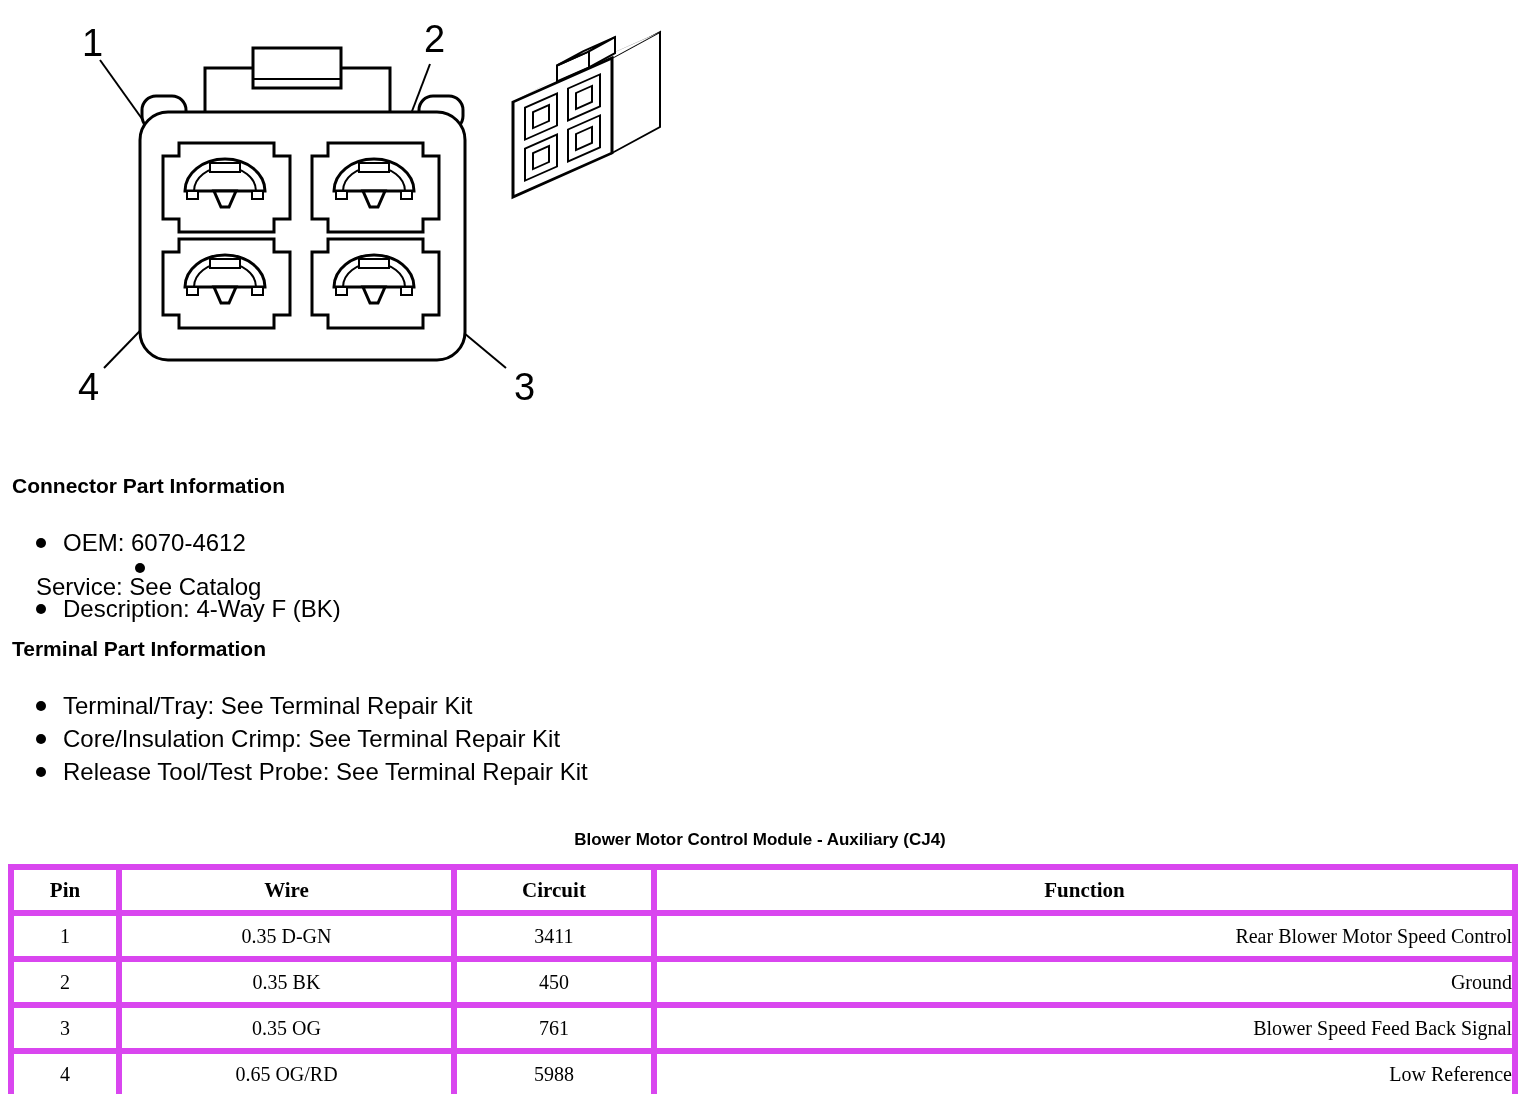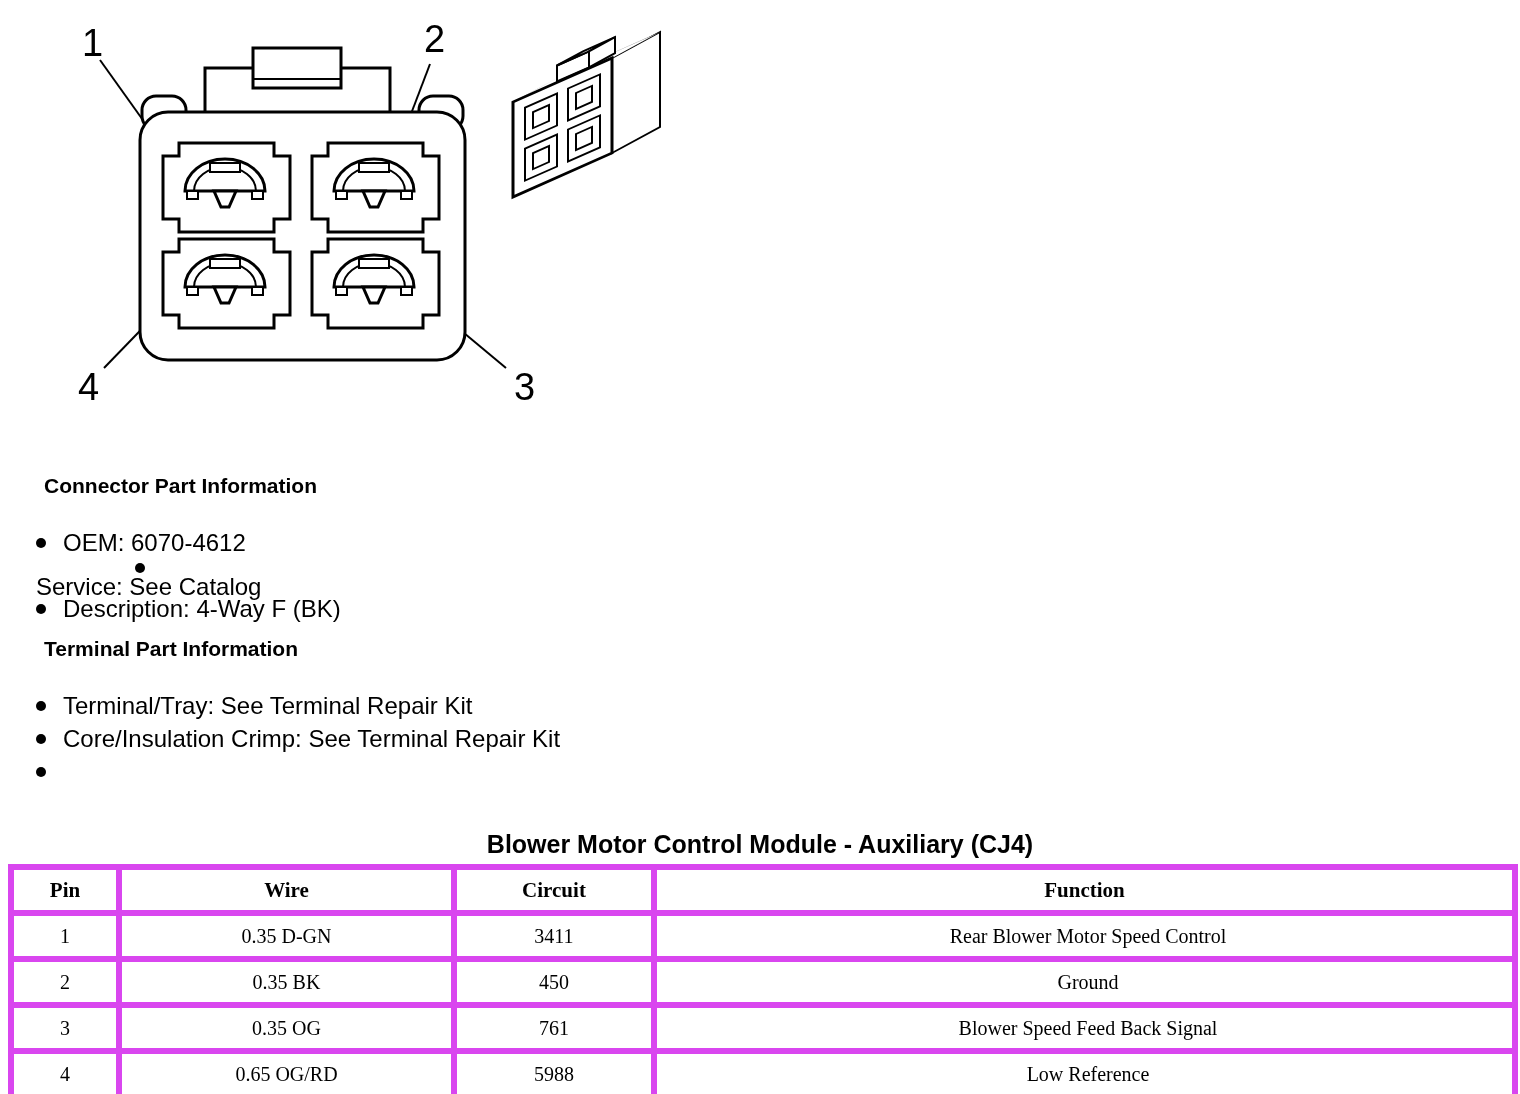--- a/index.html
+++ b/index.html
@@ -16,56 +16,56 @@
   
   .diagram-svg { position: absolute; left: 0; top: 0; }
   .s3  { fill: #ffffff; stroke: #000000; stroke-width: 3; }
   .s2  { fill: #ffffff; stroke: #000000; stroke-width: 2; }
   .ln  { fill: none;    stroke: #000000; stroke-width: 2; }
   .callout-num { font-family: "Liberation Sans", sans-serif; font-size: 38px; fill: #000000; }
 
   
   .heading {
     position: absolute; left: 12px;
-    font-size: 21px; font-weight: bold; white-space: nowrap; margin-left: 32px;
+    font-size: 21px; font-weight: bold; white-space: nowrap;
   }
   .h-connector { top: 474px; }
   .h-terminal  { top: 637px; }
 
   .bullet-item {
     position: absolute; left: 36px;
     display: flex; align-items: center;
     font-size: 24px; white-space: nowrap; height: 26px;
   }
   .bullet-item .dot {
     width: 10px; height: 10px; background: #000;
     border-radius: 50%; margin-right: 17px; flex: none;
   }
   .bi-c0 { top: 530px; } .bi-c1 { top: 563px; flex-direction: column; } .bi-c2 { top: 596px; }
   .bi-t0 { top: 693px; } .bi-t1 { top: 726px; } .bi-t2 { top: 759px; }
 
   
   .table-title {
     position: absolute; top: 830px; left: 0; width: 100%;
-    text-align: center; font-size: 25px; font-weight: bold;
+    text-align: center; font-size: 17px; font-weight: bold;
   }
   table.pin-table {
     position: absolute; left: 8px; top: 864px; width: 1504px;
     border-collapse: collapse; table-layout: fixed;
   }
   .pin-table th, .pin-table td {
     border: 6px solid #d946ef;
     height: 40px;
     padding: 0;
     font-family: Liberation Serif, serif;
   }
   .pin-table th { font-size: 21px; font-weight: bold; text-align: center; }
   .pin-table td { font-size: 20px; }
   .pin-table td.c { text-align: center; }
-  .pin-table td.l { text-align: center; padding-left: 7px; }
+  .pin-table td.l { text-align: right; padding-left: 7px; }
 </style>
 </head>
 <body>
 
 <div class="page">
 
   <svg class="diagram-svg" width="700" height="420" viewBox="0 0 700 420">
 
     <defs>
       <g id="cavity">
@@ -154,20 +154,21 @@
   <div class="bullet-item bi-t1">
     <span class="dot"></span>
     <span>Core/Insulation Crimp: See Terminal Repair Kit</span>
   </div>
   <div class="bullet-item bi-t0">
     <span class="dot"></span>
     <span>Terminal/Tray: See Terminal Repair Kit</span>
   </div>
   <div class="bullet-item bi-t2">
     <span class="dot"></span>
+    <span>Release Tool/Test Probe: See Terminal Repair Kit</span>
   </div>
 
   <div class="table-title">Blower Motor Control Module - Auxiliary (CJ4)</div>
 
   <table class="pin-table">
     <colgroup>
       <col style="width:108px">
       <col style="width:335px">
       <col style="width:200px">
       <col style="width:861px">

